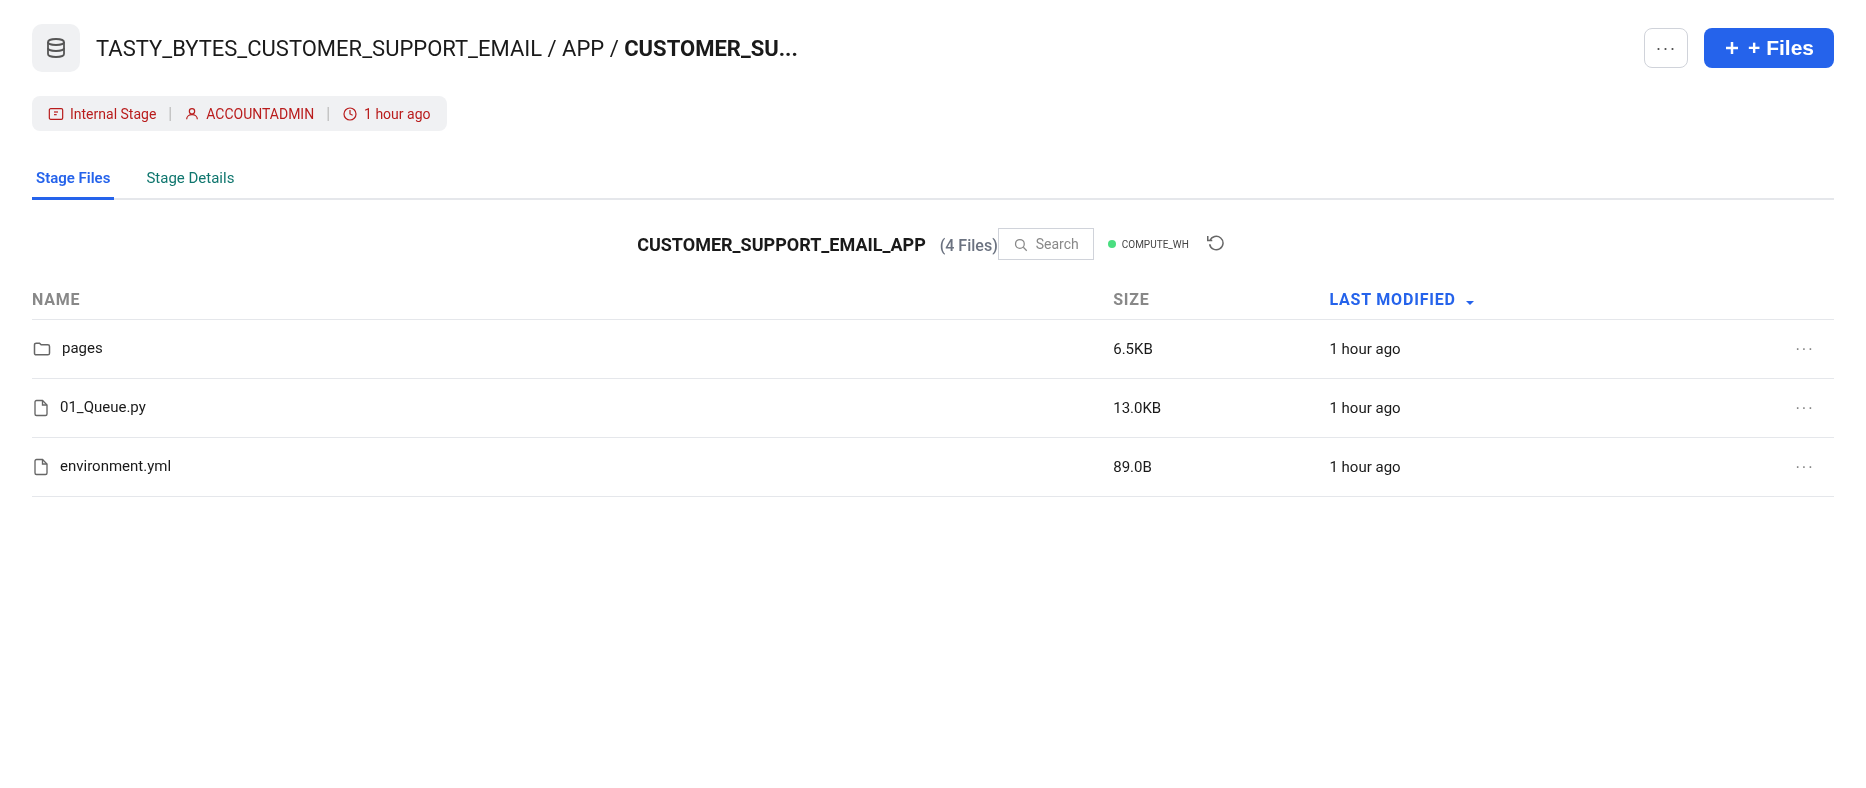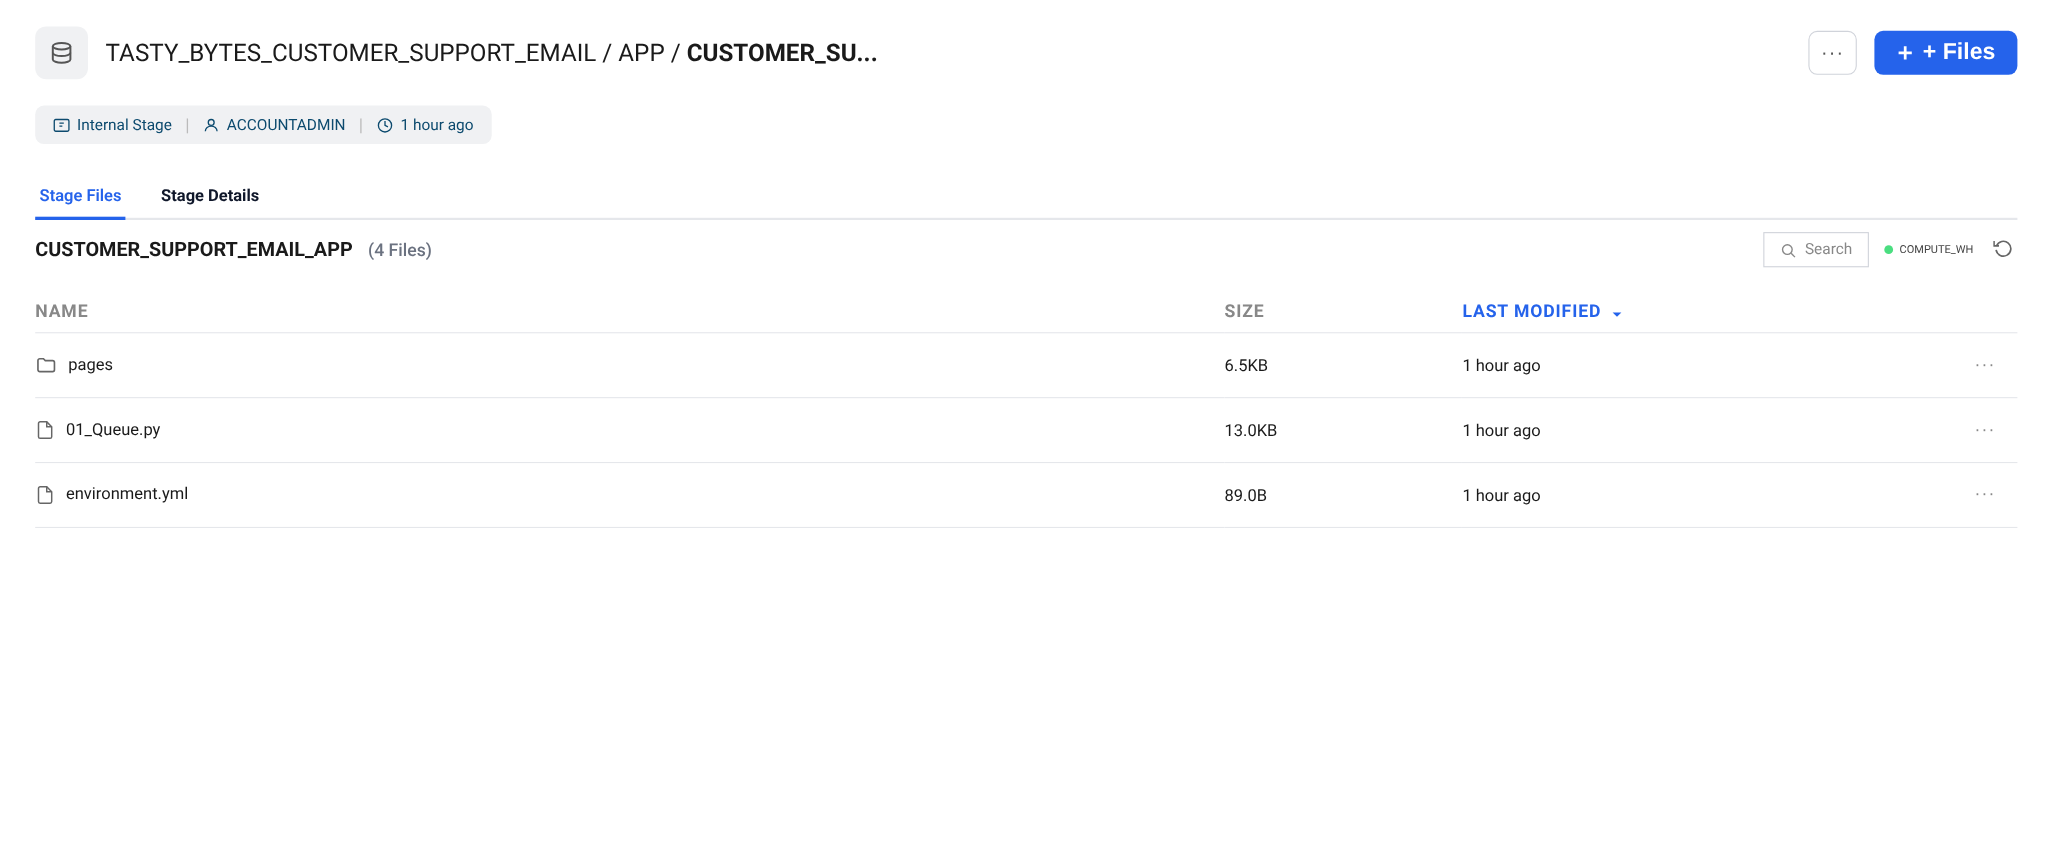--- a/index.html
+++ b/index.html
@@ -83,56 +83,56 @@
       border-radius: 8px;
       padding: 8px 16px;
       width: fit-content;
       margin-bottom: 28px;
     }
     .meta-item {
       display: flex;
       align-items: center;
       gap: 6px;
       font-size: 14px;
-      color: #0c4a6e;
+      color: #b91c1c;
     }
     .meta-separator {
       color: #bbb;
       font-size: 16px;
       margin: 0 4px;
     }
 
     
     .tabs {
       display: flex;
       gap: 0;
       border-bottom: 2px solid #e5e7eb;
-      margin-bottom: 11px;
+      margin-bottom: 28px;
     }
     .tab {
       padding: 10px 4px;
       margin-right: 28px;
       font-size: 15px;
-      font-weight: 700;
-      color: #0f172a;
+      font-weight: 400;
+      color: #0f766e;
       cursor: pointer;
       border-bottom: 3px solid transparent;
       margin-bottom: -2px;
     }
     .tab.active {
       color: #2563eb;
       border-bottom: 3px solid #2563eb;
       font-weight: 600;
     }
 
     
     .toolbar {
       display: flex;
       align-items: center;
-      justify-content: space-between;
+      justify-content: center;
       margin-bottom: 20px;
     }
     .folder-title {
       font-size: 18px;
       font-weight: 700;
       color: #1a1a1a;
     }
     .folder-count {
       font-size: 16px;
       font-weight: 500;

